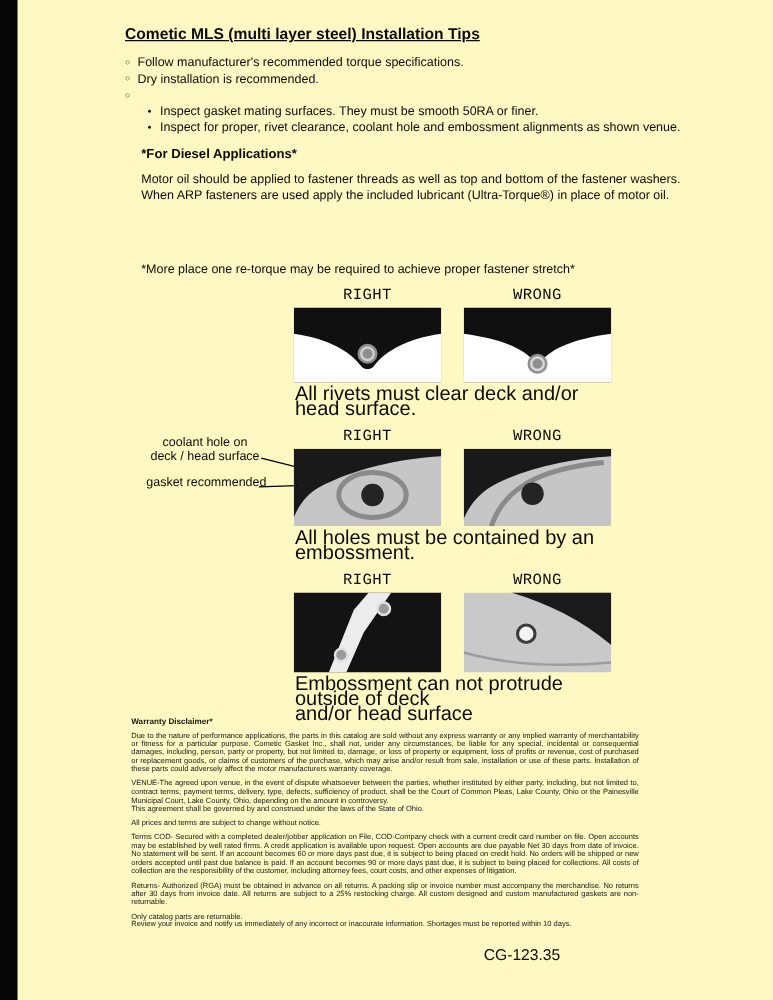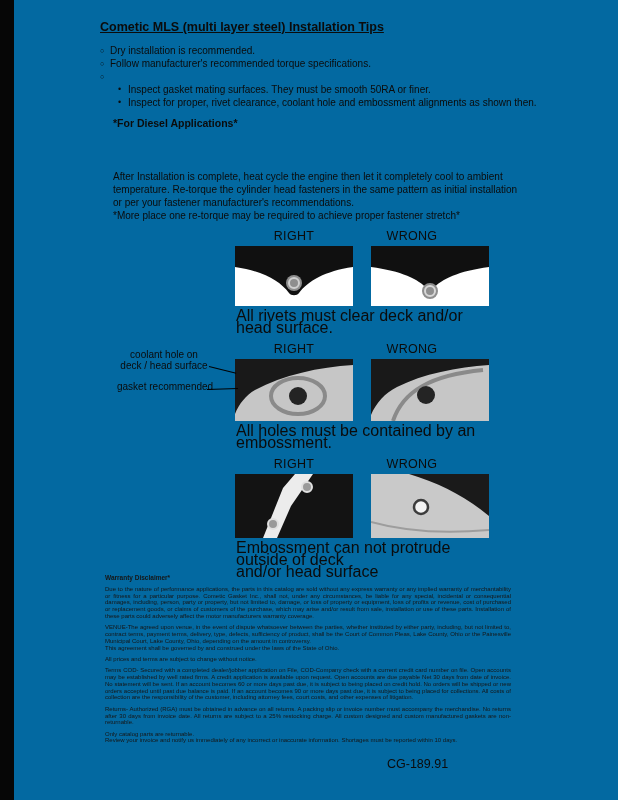--- a/index.html
+++ b/index.html
@@ -1,36 +1,36 @@
 <!DOCTYPE html>
 <html><head>
 <meta charset="utf-8">
 <style>
   html,body{margin:0;padding:0;background:#ffffff;}
-  .page{position:relative;width:618px;height:800px;background:#0369a1;
+  .page{position:relative;width:618px;height:800px;background:#fef9c3;
         font-family:"Liberation Sans",sans-serif;color:#0b0b0b;overflow:hidden;}
   .leftbar{position:absolute;left:0;top:0;width:14px;height:800px;background:#060606;}
 
   .title{position:absolute;left:100px;top:20px;font-size:12.5px;font-weight:bold;
          text-decoration:underline;margin:0;}
 
   .bullets{position:absolute;left:100px;top:44px;font-size:10px;line-height:13px;}
   .brow{display:flex;}
   .bmark{flex:0 0 10px;width:10px;font-size:7px;line-height:13px;}
   .bsub{margin-left:18px;}
   .bmark2{flex:0 0 10px;width:10px;font-size:9px;line-height:12.5px;}
 
   .diesel-heading{position:absolute;left:113px;top:117px;font-size:10.5px;font-weight:bold;}
   .para{position:absolute;font-size:10px;line-height:13px;white-space:pre-line;}
   #para1{left:113px;top:137px;}
   #para2{left:113px;top:170px;}
   #note{left:113px;top:209px;}
 
   .diagrams{position:absolute;left:235px;top:229px;width:254px;}
-  .dheads{display:flex;margin-bottom:3px;}
+  .dheads{display:flex;gap:18px;margin-bottom:3px;font-family:Liberation Mono, monospace;}
   .dheads span{width:118px;text-align:center;font-size:12.5px;letter-spacing:.3px;}
   .dpanels{display:flex;gap:18px;}
   .dpanels svg{display:block;}
   .dcap{font-size:16px;line-height:12px;margin:4px 0 8px 1px;white-space:pre-line;}
 
   .callout{position:absolute;font-size:10px;line-height:11px;white-space:pre-line;}
   #callout-coolant{left:118px;top:349px;width:92px;text-align:center;}
   #callout-gasket{left:117px;top:381px;}
   .cline{position:absolute;height:1.2px;background:#000;transform-origin:left center;}
   #cline1{left:209px;top:366px;width:28px;transform:rotate(14deg);}
@@ -47,43 +47,42 @@
 <body>
 
 <div class="page">
   <div class="leftbar"></div>
 
   <h1 class="title">Cometic MLS (multi layer steel) Installation Tips</h1>
 
   <div class="bullets">
     <div class="brow">
       <span class="bmark">○</span>
-      <span>Dry installation is recommended.</span>
+      <span>Follow manufacturer's recommended torque specifications.</span>
     </div>
     <div class="brow">
       <span class="bmark">○</span>
-      <span>Follow manufacturer's recommended torque specifications.</span>
+      <span>Dry installation is recommended.</span>
     </div>
     <div class="brow">
       <span class="bmark">○</span>
     </div>
     <div class="brow bsub">
       <span class="bmark2">•</span>
       <span>Inspect gasket mating surfaces.  They must be smooth 50RA or finer.</span>
     </div>
     <div class="brow bsub">
       <span class="bmark2">•</span>
-      <span>Inspect for proper, rivet clearance, coolant hole and embossment alignments as shown then.</span>
+      <span>Inspect for proper, rivet clearance, coolant hole and embossment alignments as shown venue.</span>
     </div>
   </div>
 
   <div class="diesel-heading">*For Diesel Applications*</div>
-  <div class="para" id="para2">After Installation is complete, heat cycle the engine then let it completely cool to ambient
-temperature. Re-torque the cylinder head fasteners in the same pattern as initial installation
-or per your fastener manufacturer's recommendations.</div>
+  <div class="para" id="para1">Motor oil should be applied to fastener threads as well as top and bottom of the fastener washers.
+When ARP fasteners are used apply the included lubricant (Ultra-Torque®) in place of motor oil.</div>
   <div class="para" id="note">*More place one re-torque may be required to achieve proper fastener stretch*</div>
 
   <div class="diagrams">
 
     <div class="dheads">
       <span>RIGHT</span>
       <span>WRONG</span>
     </div>
     <div class="dpanels">
       <svg width="118" height="60" viewBox="0 0 118 60">
@@ -154,14 +153,14 @@
     <p>Due to the nature of performance applications, the parts in this catalog are sold without any express warranty or any implied warranty of merchantability or fitness for a particular purpose.  Cometic Gasket Inc., shall not, under any circumstances, be liable for any special, incidental or consequential damages, including, person, party or property, but not limited to, damage, or loss of property or equipment, loss of profits or revenue, cost of purchased or replacement goods, or claims of customers of the purchase, which may arise and/or result from sale, installation or use of these parts.  Installation of these parts could adversely affect the motor manufacturers warranty coverage.</p>
     <p>VENUE-The agreed upon venue, in the event of dispute whatsoever between the parties, whether instituted by either party, including, but not limited to, contract terms, payment terms, delivery, type, defects, sufficiency of product, shall be the Court of Common Pleas, Lake County, Ohio or the Painesville Municipal Court, Lake County, Ohio, depending on the amount in controversy.
 This agreement shall be governed by and construed under the laws of the State of Ohio.</p>
     <p>All prices and terms are subject to change without notice.</p>
     <p>Terms COD- Secured with a completed dealer/jobber application on File, COD-Company check with a current credit card number on file.  Open accounts may be established by well rated firms.  A credit application is available upon request.  Open accounts are due payable Net 30 days from date of invoice.  No statement will be sent.  If an account becomes 60 or more days past due, it is subject to being placed on credit hold.  No orders will be shipped or new orders accepted until past due balance is paid.  If an account becomes 90 or more days past due, it is subject to being placed for collections.  All costs of collection are the responsibility of the customer, including attorney fees, court costs, and other expenses of litigation.</p>
     <p>Returns- Authorized (RGA) must be obtained in advance on all returns.  A packing slip or invoice number must accompany the merchandise.  No returns after 30 days from invoice date.  All returns are subject to a 25% restocking charge.  All custom designed and custom manufactured gaskets are non-returnable.</p>
     <p>Only catalog parts are returnable.
 Review your invoice and notify us immediately of any incorrect or inaccurate information.  Shortages must be reported within 10 days.</p>
   </div>
 
-  <div class="footer">CG-189.91</div>
+  <div class="footer">CG-123.35</div>
 </div>
 
 </body></html>

